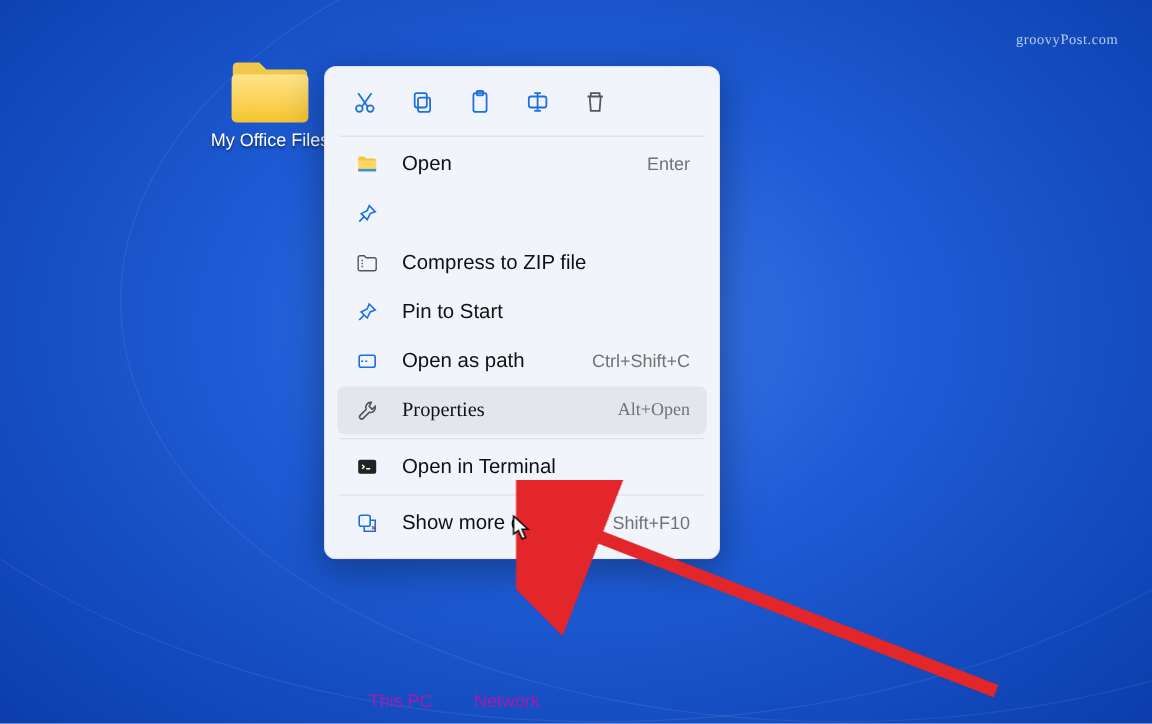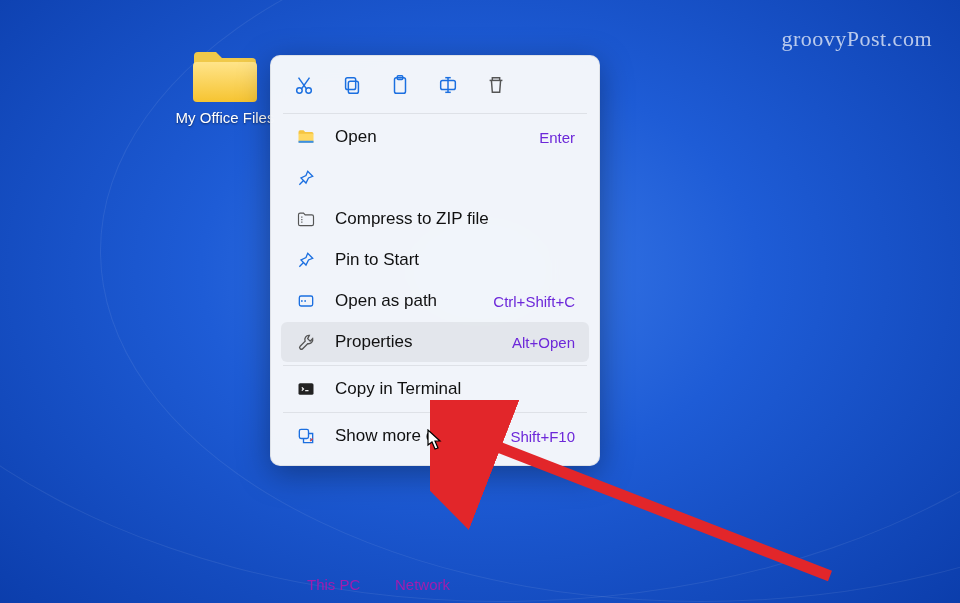--- a/index.html
+++ b/index.html
@@ -25,21 +25,21 @@
       border-radius: 50%;
     }
     .swoosh::before { width: 1400px; height: 900px; left: -200px; top: -300px; }
     .swoosh::after { width: 1200px; height: 700px; left: 100px; top: -100px; }
 
     .watermark {
       position: absolute;
       top: 26px;
       right: 28px;
       color: rgba(255,255,255,0.7);
-      font-size: 22px;
+      font-size: 12px;
       font-family: Georgia, serif;
       letter-spacing: 0.5px;
       pointer-events: none;
     }
 
     
     .desktop-folder {
       position: absolute;
       left: 170px;
       top: 50px;
@@ -105,38 +105,38 @@
 
     .menu-item {
       display: flex;
       align-items: center;
       padding: 9px 14px;
       border-radius: 6px;
       margin: 1px 4px;
       cursor: default;
       position: relative;
     }
-    .menu-item.hover { background: rgba(0,0,0,0.055); }
+    .menu-item.hover { background: rgba(0,0,0,0.055); font-family: Liberation Serif, serif; }
     .menu-item .mi-icon {
       width: 22px;
       height: 22px;
       margin-right: 18px;
       display: flex;
       align-items: center;
       justify-content: center;
       flex-shrink: 0;
     }
     .menu-item .mi-label {
       font-size: 17px;
       color: #111;
       flex: 1;
     }
     .menu-item .mi-shortcut {
       font-size: 15px;
-      color: #6d28d9;
+      color: #737373;
       margin-left: 12px;
     }
 
     
     .cursor {
       position: absolute;
       left: 427px;
       top: 429px;
       width: 17px;
       height: 22px;
@@ -284,21 +284,21 @@
   <div class="menu-sep"></div>
 
   <div class="menu-item">
     <span class="mi-icon">
       <svg width="20" height="20" viewBox="0 0 24 24">
         <rect x="3" y="5" width="18" height="14" rx="2" fill="#222"></rect>
         <path d="M7 10 L9 12 L7 14" stroke="#fff" stroke-width="1.4" fill="none"></path>
         <path d="M11 14 L15 14" stroke="#fff" stroke-width="1.4"></path>
       </svg>
     </span>
-    <span class="mi-label">Copy in Terminal</span>
+    <span class="mi-label">Open in Terminal</span>
   </div>
 
   <div class="menu-sep"></div>
 
   <div class="menu-item">
     <span class="mi-icon">
       <svg width="20" height="20" viewBox="0 0 24 24" fill="none" stroke="#1b6fe0" stroke-width="1.6">
         <rect x="4" y="4" width="11" height="11" rx="2"></rect>
         <path d="M15 9 L20 9 L20 20 L9 20 L9 15"></path>
         <path d="M17 15 L20 18"></path>

